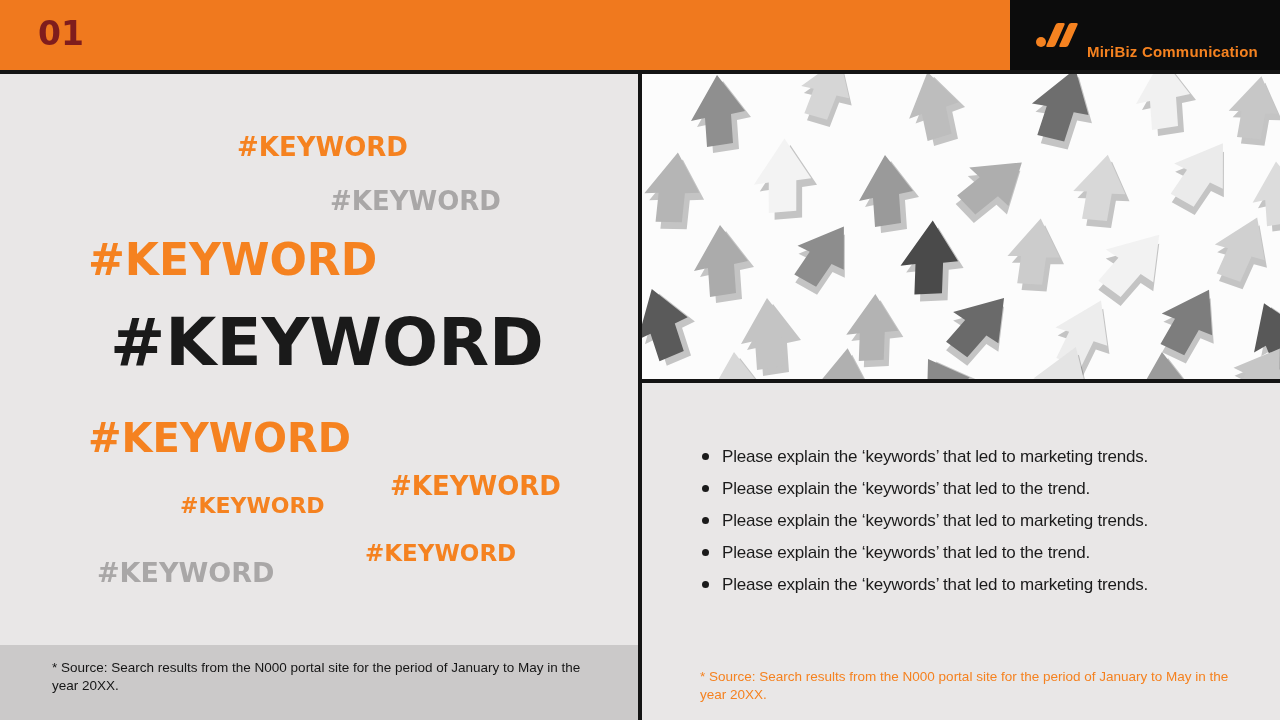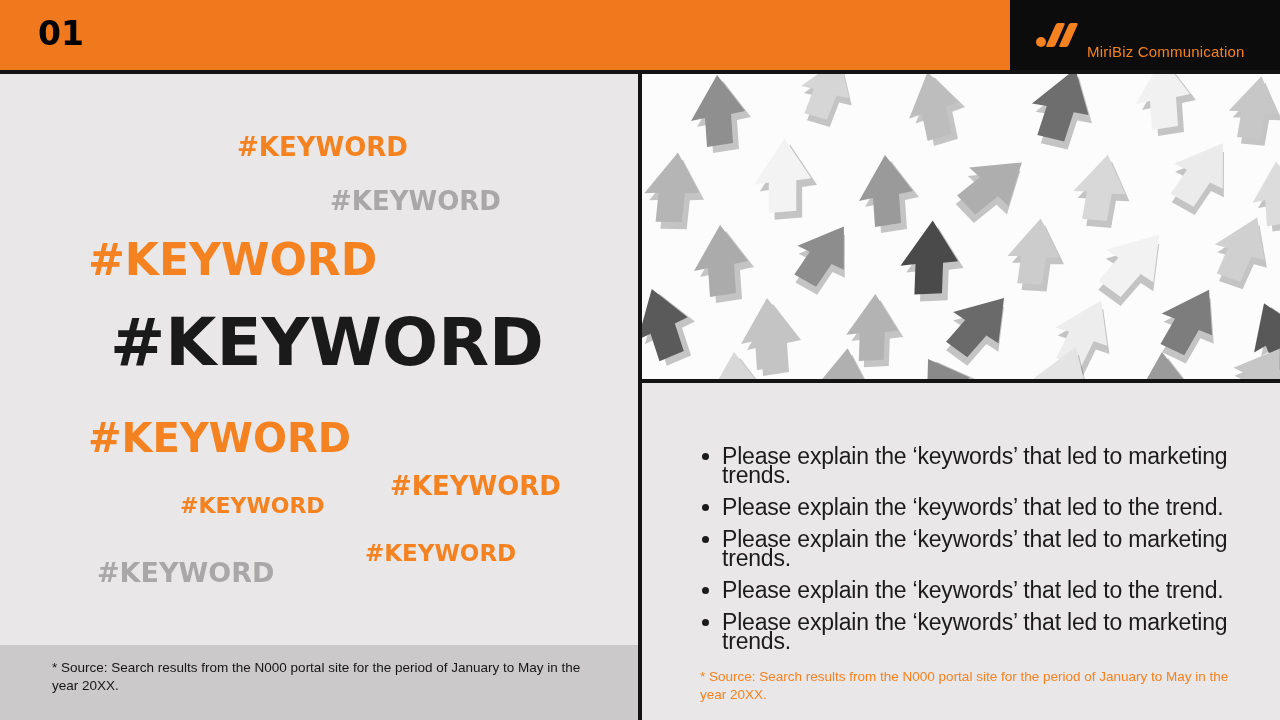--- a/index.html
+++ b/index.html
@@ -6,36 +6,36 @@
   html,body { width:1280px; height:720px; overflow:hidden; background:#444; }
   .slide {
     position:relative; width:1280px; height:720px;
     font-family:"Liberation Sans", sans-serif; background:#e9e7e7;
   }
 
   
   .header { position:absolute; left:0; top:0; width:1280px; height:70px; background:#f0791e; }
   .header-num {
     position:absolute; left:38px; top:14px;
-    font-family:"DejaVu Sans", sans-serif; font-weight:800; font-size:33px; color:#000000;
+    font-family:"DejaVu Sans", sans-serif; font-weight:800; font-size:33px; color:#7f1d1d;
   }
   .header-title {
     position:absolute; left:88px; top:26px;
     font-size:20px; font-weight:700; letter-spacing:1px; color:#161616;
   }
   .brand-box {
     position:absolute; right:0; top:0; width:270px; height:70px; background:#0c0c0c;
     display:flex; align-items:center; padding-left:26px;
   }
   .logo { position:relative; width:42px; height:28px; margin-right:9px; }
   .logo .dot { position:absolute; left:0; bottom:2px; width:10px; height:10px; border-radius:50%; background:#f58220; }
   .logo .bar { position:absolute; width:9px; height:24px; background:#f58220; border-radius:2px; transform:skewX(-24deg); bottom:2px; }
   .logo .bar.b1 { left:15px; }
   .logo .bar.b2 { left:28px; }
-  .brand-name { color:#f58220; font-size:15px; font-weight:400; letter-spacing:0.2px;margin-top:32px; }
+  .brand-name { color:#f58220; font-size:15px; font-weight:700; letter-spacing:0.2px;margin-top:32px; }
   .header-rule { position:absolute; left:0; top:70px; width:1280px; height:4px; background:#141414; }
 
   
   .left-panel { position:absolute; left:0; top:74px; width:638px; height:646px; background:#e9e7e7; }
   .kw {
     position:absolute; font-family:"DejaVu Sans", sans-serif; font-weight:800; line-height:1;
     white-space:nowrap;
   }
   .kw.orange { color:#f58220; }
   .kw.gray   { color:#a9a7a7; }
@@ -62,21 +62,21 @@
   
   .right-panel { position:absolute; left:642px; top:74px; width:638px; height:646px; }
   .arrows-wrap { position:relative; width:638px; height:305px; background:#fcfcfc; overflow:hidden; }
   .arrows-wrap svg { display:block; }
   .h-rule { width:638px; height:4px; background:#141414; }
   .right-content { position:relative; width:638px; height:337px; background:#e9e7e7; }
 
   .bullet-list { position:absolute; left:58px; top:64px; right:30px; list-style:none; }
   .bullet-list li {
     position:relative; padding-left:22px; margin-bottom:13px;
-    font-size:23px; line-height:19px; color:#1b1b1b; letter-spacing:-0.2px;
+    font-size:17px; line-height:19px; color:#1b1b1b; letter-spacing:-0.2px;
   }
   .bullet-list li .dot {
     position:absolute; left:2px; top:6px; width:7px; height:7px; border-radius:50%; background:#1b1b1b;
   }
   .source-right {
     position:absolute; left:58px; bottom:16px; right:32px;
     font-size:13.5px; line-height:1.35; color:#f58220;
   }
 </style>
 </head>

